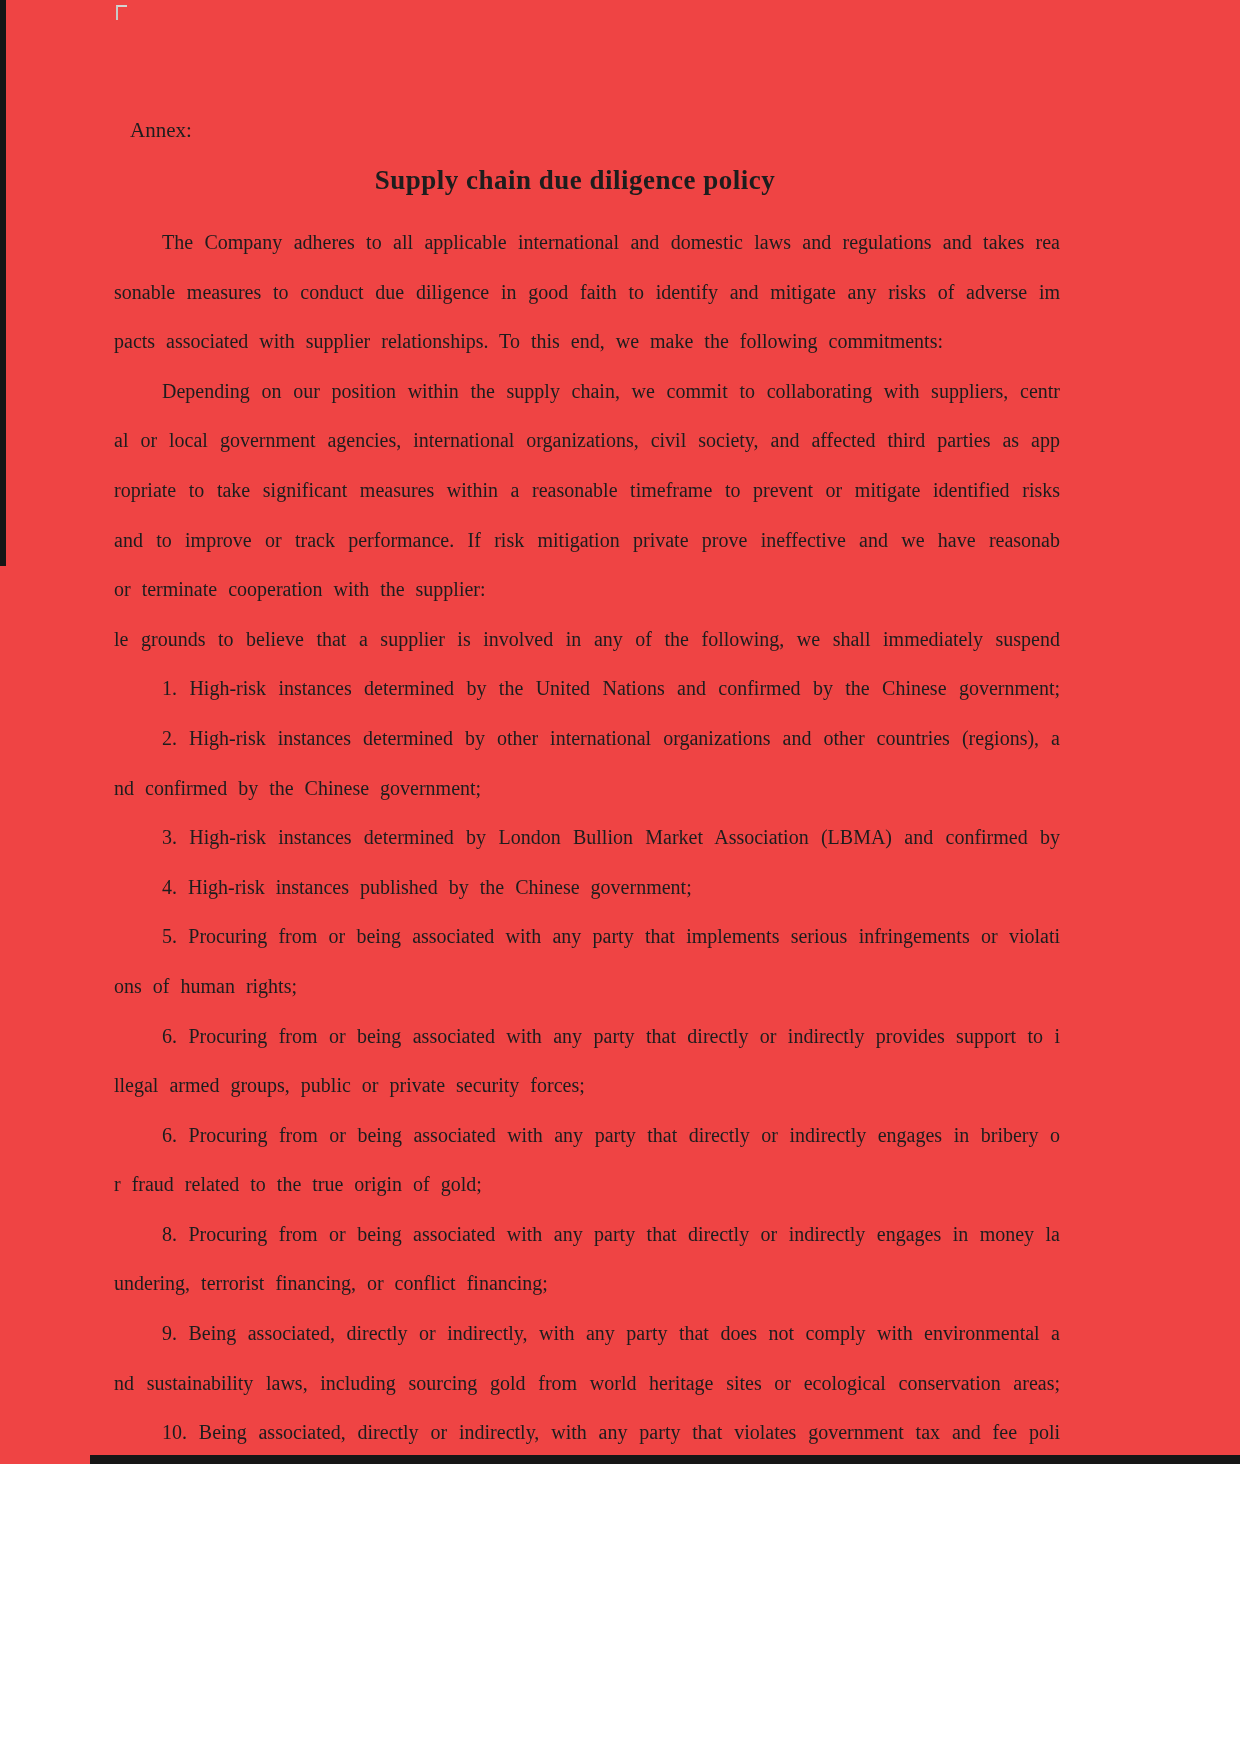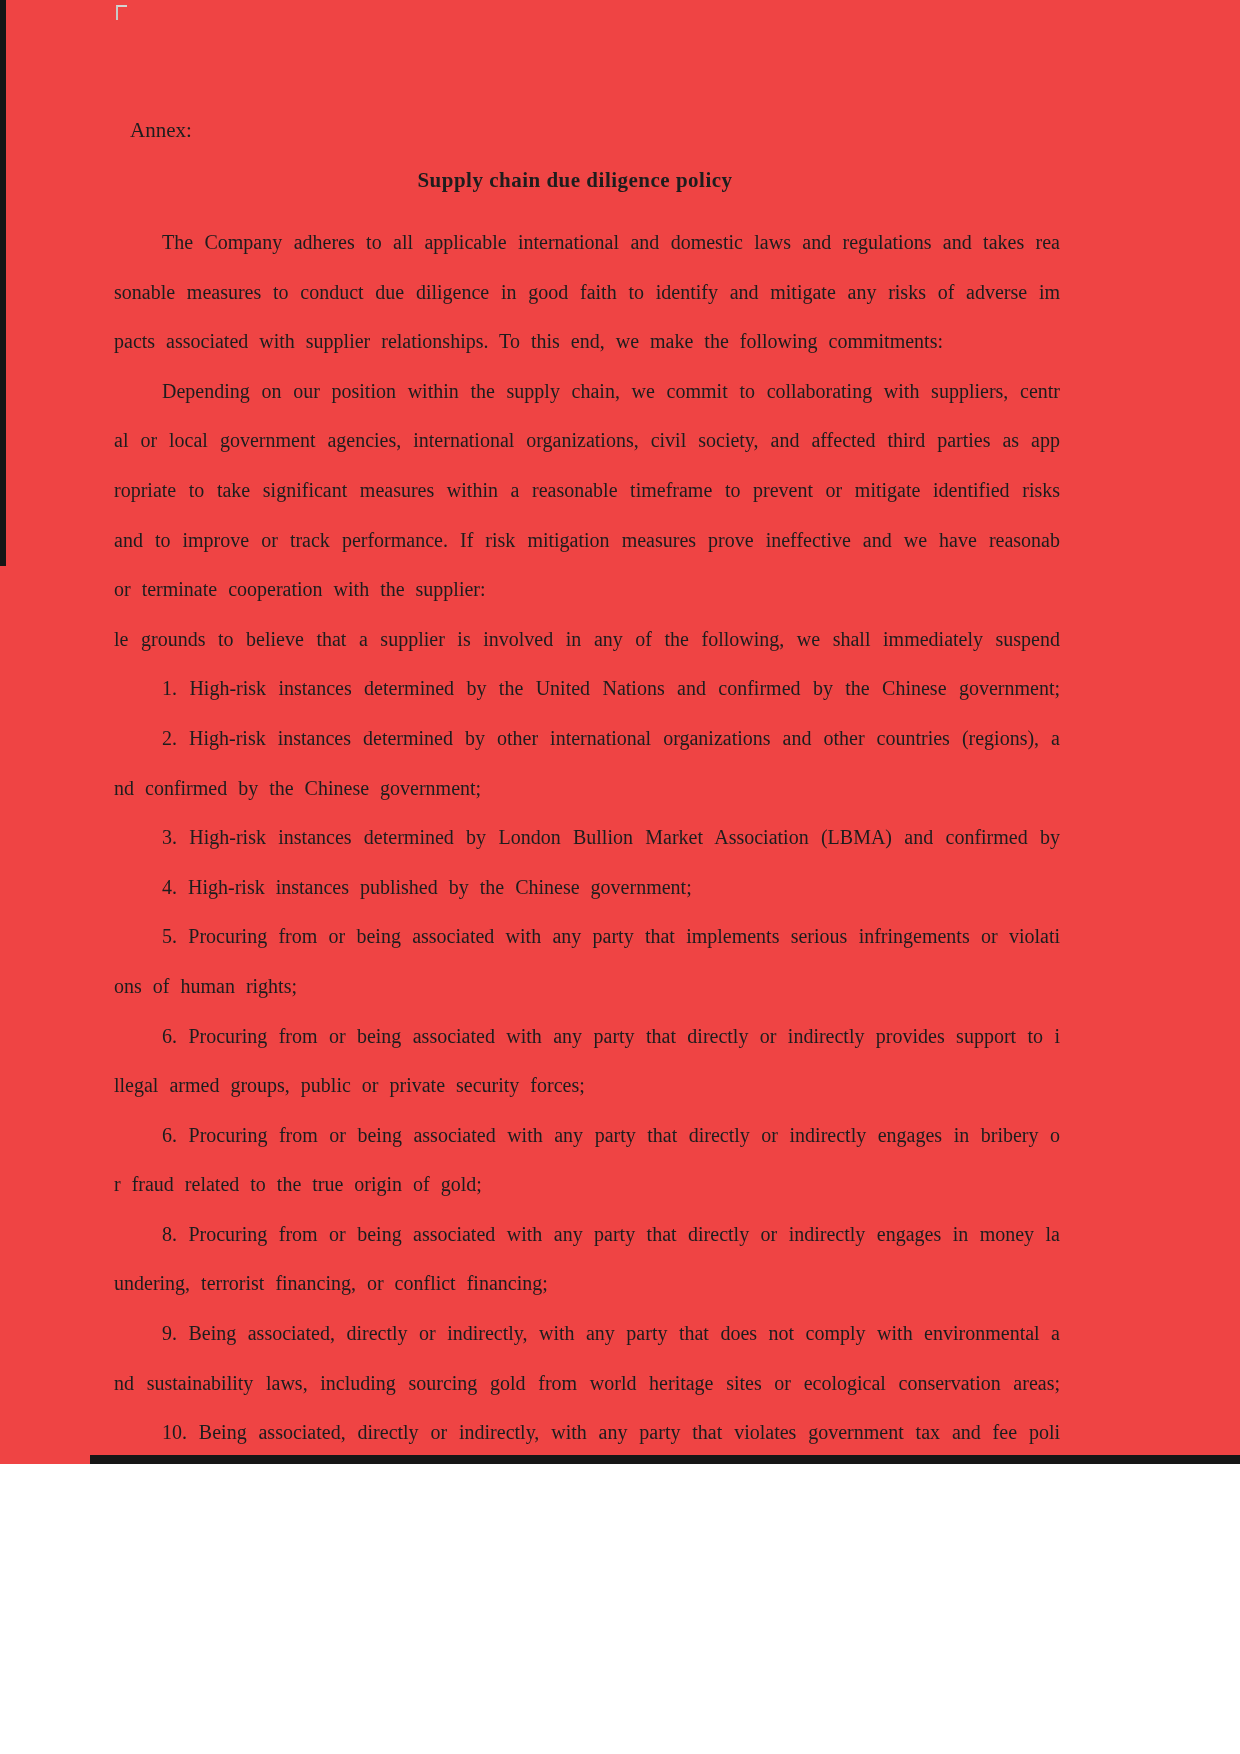--- a/index.html
+++ b/index.html
@@ -19,21 +19,21 @@
     font-size: 21px;
     line-height: 24px;
   }
   .title {
     position: absolute;
     left: 102px;
     top: 162px;
     width: 946px;
     margin: 0;
     text-align: center;
-    font-size: 21px;
+    font-size: 27px;
     line-height: 36px;
     font-weight: bold;
     letter-spacing: 0.5px;
   }
   .body {
     position: absolute;
     left: 102px;
     top: 218px;
     width: 946px;
     font-size: 20px;
@@ -91,21 +91,21 @@
 
   <h1 class="title">Supply chain due diligence policy</h1>
 
   <div class="body" id="doc-body">
       <div class="line j ind">The Company adheres to all applicable international and domestic laws and regulations and takes rea</div>
       <div class="line j">sonable measures to conduct due diligence in good faith to identify and mitigate any risks of adverse im</div>
       <div class="line">pacts associated with supplier relationships. To this end, we make the following commitments:</div>
       <div class="line j ind">Depending on our position within the supply chain, we commit to collaborating with suppliers, centr</div>
       <div class="line j">al or local government agencies, international organizations, civil society, and affected third parties as app</div>
       <div class="line j">ropriate to take significant measures within a reasonable timeframe to prevent or mitigate identified risks</div>
-      <div class="line j">and to improve or track performance. If risk mitigation measures prove ineffective and we have reasonab</div>
+      <div class="line j">and to improve or track performance. If risk mitigation private prove ineffective and we have reasonab</div>
       <div class="line">or terminate cooperation with the supplier:</div>
       <div class="line j">le grounds to believe that a supplier is involved in any of the following, we shall immediately suspend</div>
       <div class="line j ind">1. High-risk instances determined by the United Nations and confirmed by the Chinese government;</div>
       <div class="line j ind">2. High-risk instances determined by other international organizations and other countries (regions), a</div>
       <div class="line">nd confirmed by the Chinese government;</div>
       <div class="line j ind">3. High-risk instances determined by London Bullion Market Association (LBMA) and confirmed by</div>
       <div class="line ind">4. High-risk instances published by the Chinese government;</div>
       <div class="line j ind">5. Procuring from or being associated with any party that implements serious infringements or violati</div>
       <div class="line">ons of human rights;</div>
       <div class="line j ind">6. Procuring from or being associated with any party that directly or indirectly provides support to i</div>

